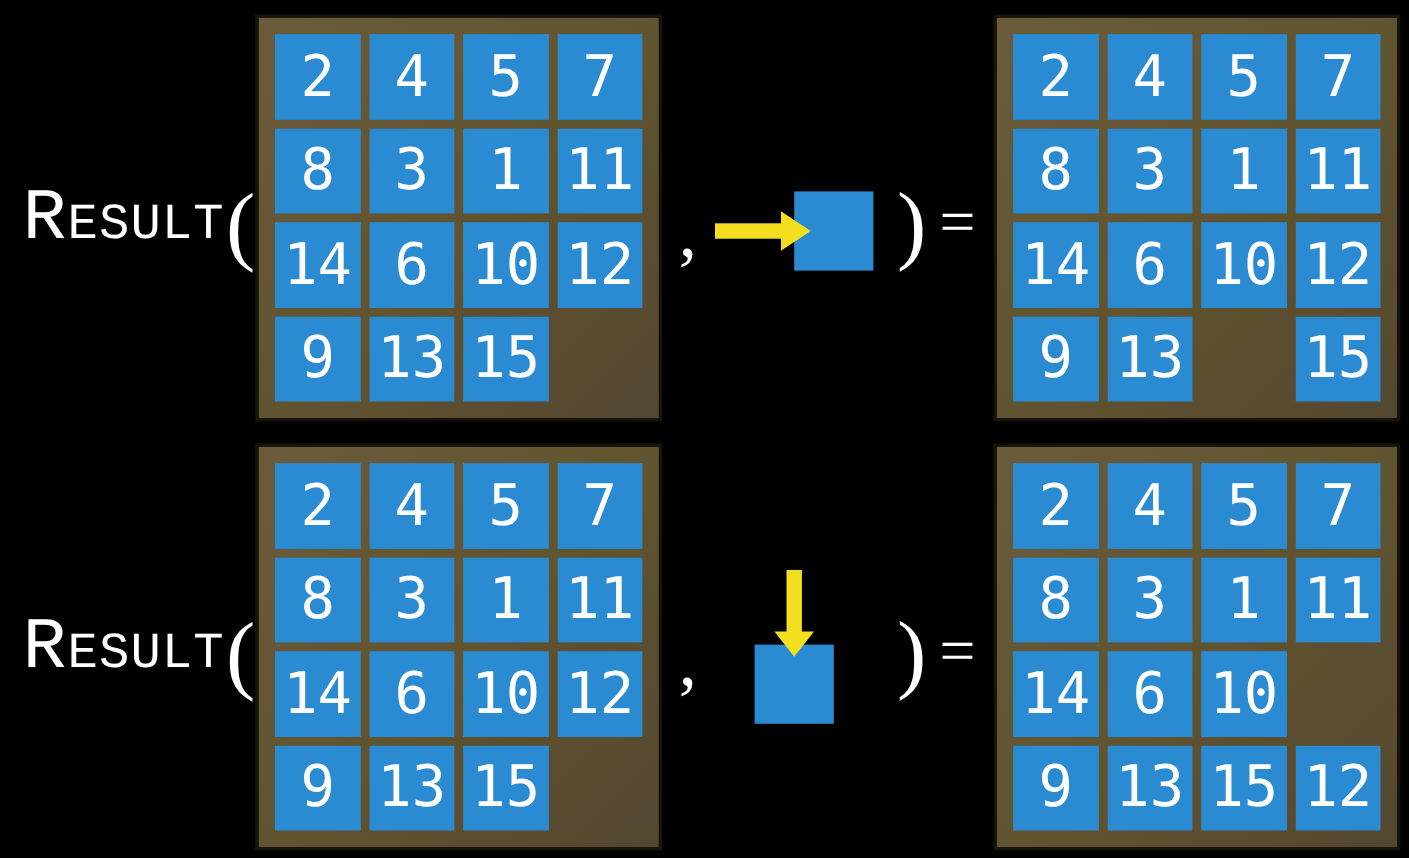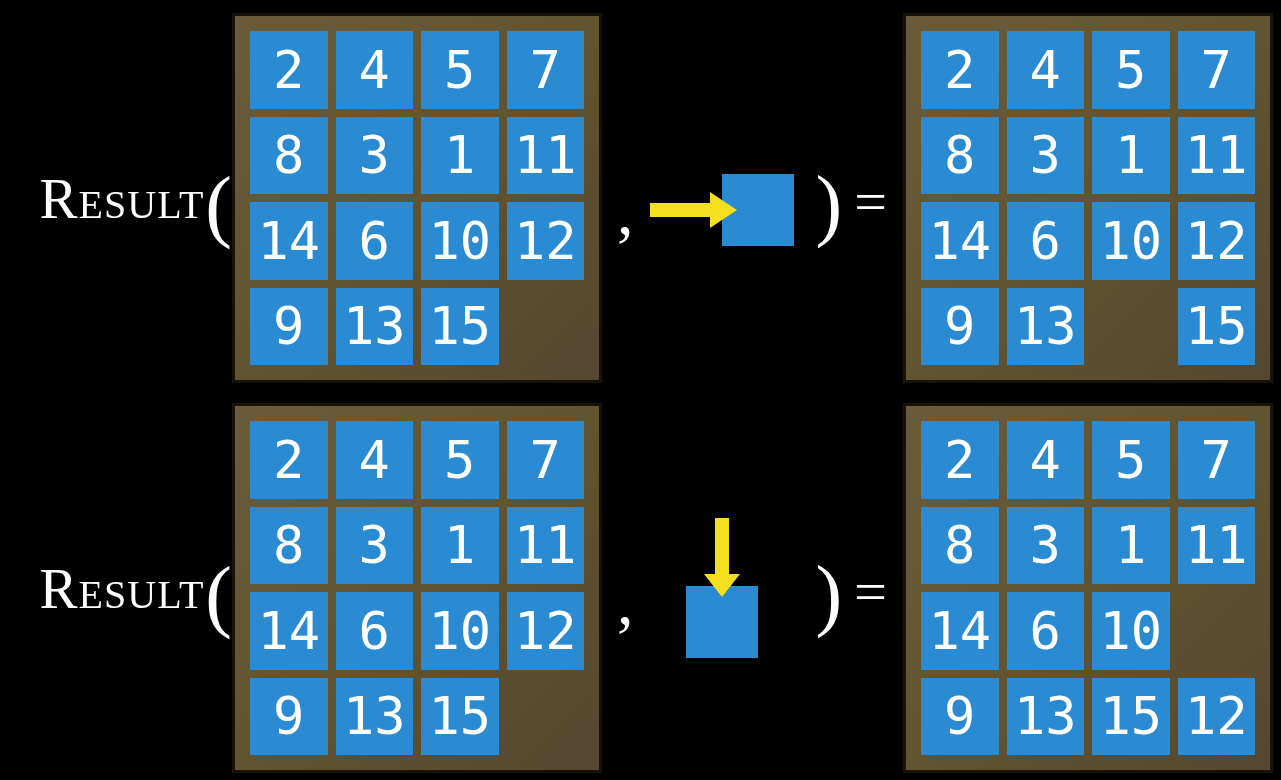--- a/index.html
+++ b/index.html
@@ -28,22 +28,23 @@
   .label-col {
     width: 232px;
     display: flex;
     justify-content: flex-end;
     align-items: center;
     color: #ffffff;
     white-space: nowrap;
   }
   .fn-name {
     font-variant: small-caps;
-    font-size: 57px;
+    font-size: 66px;
     letter-spacing: 1px;
+    font-family: Liberation Mono, monospace;
   }
   .open-paren {
     font-size: 80px;
     font-weight: 400;
     display: inline-block;
     transform: translateY(7px);
     margin-left: 1px;
   }
 
   

